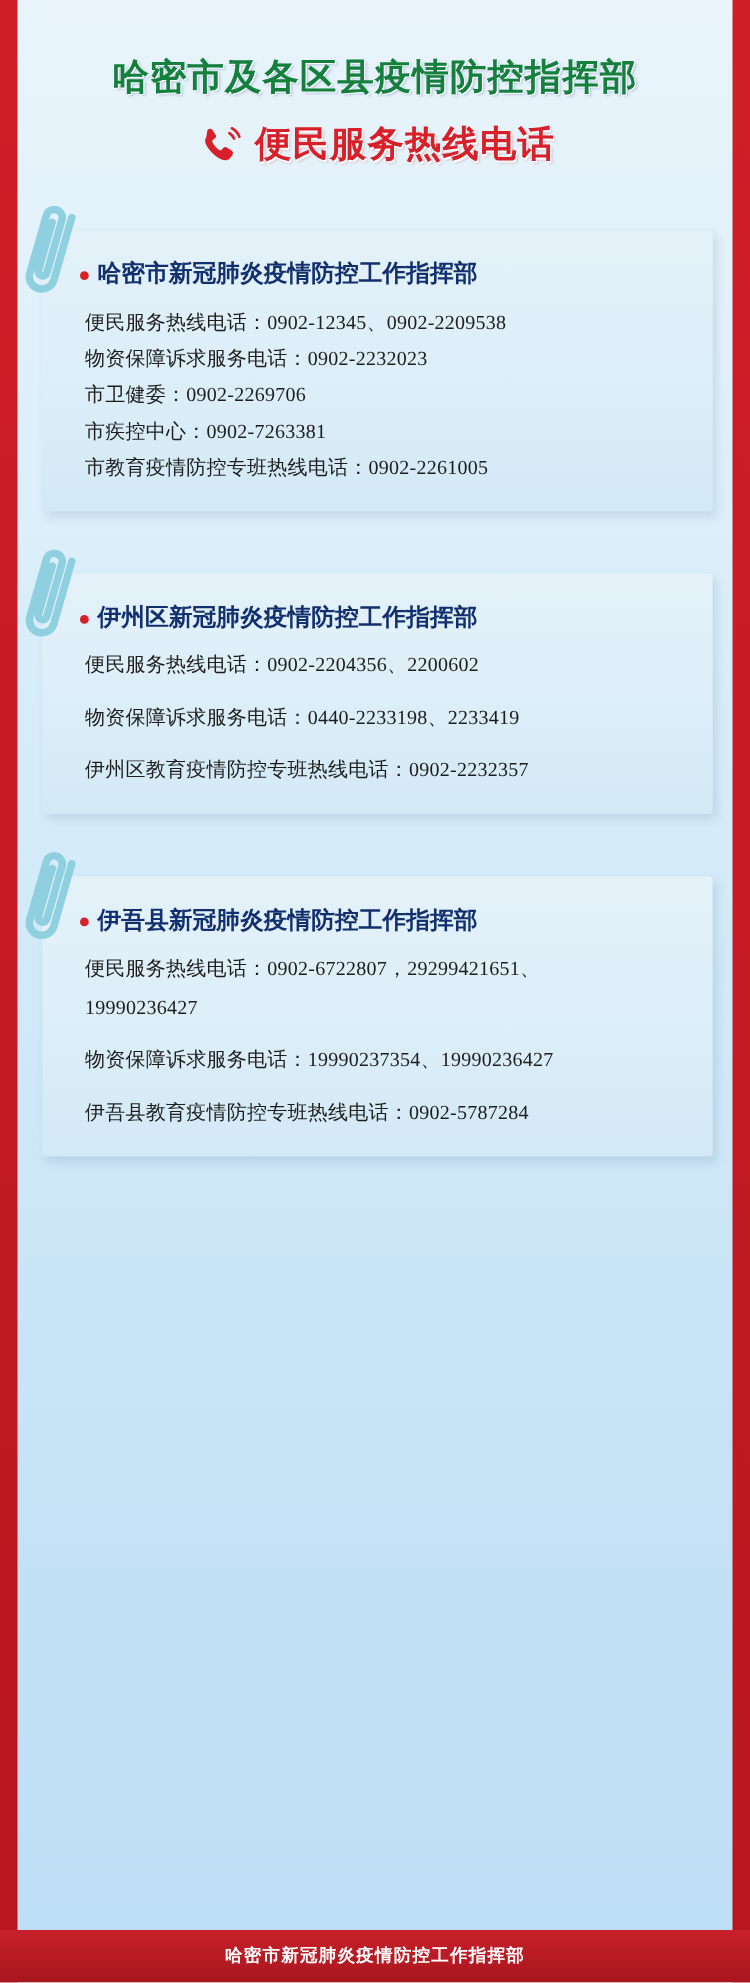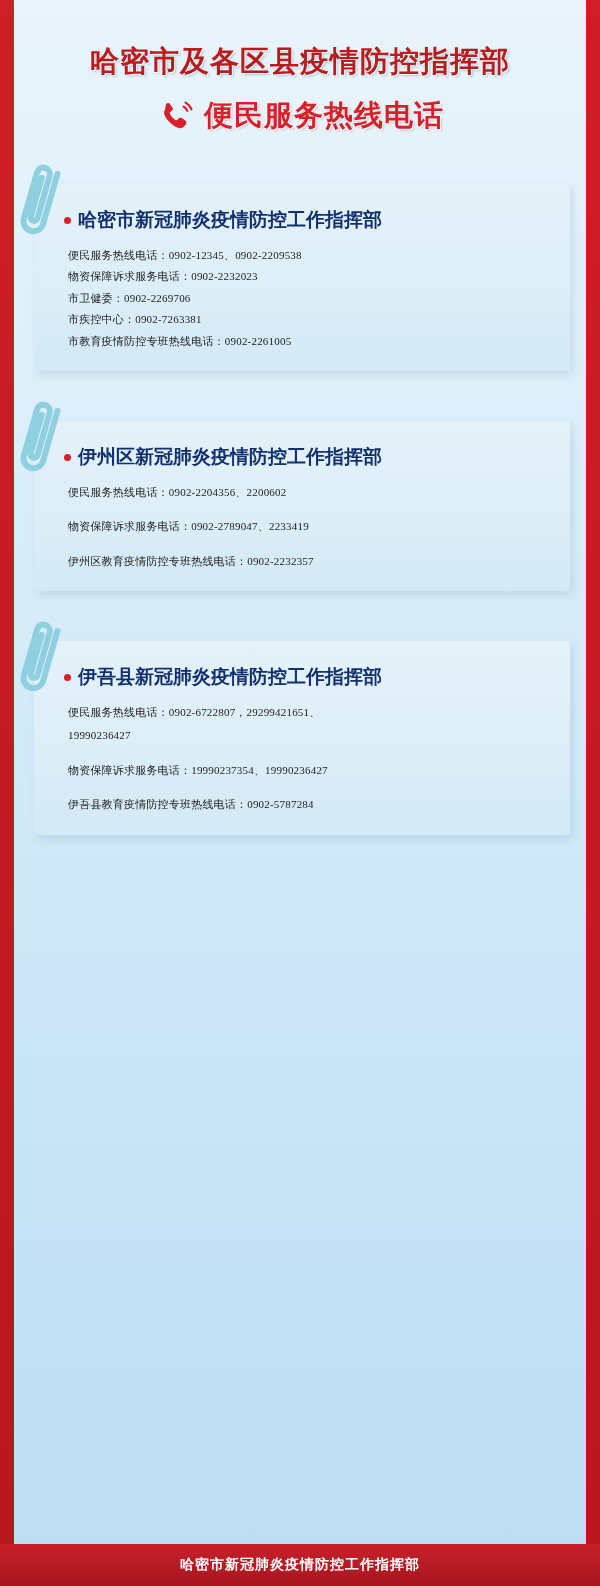--- a/index.html
+++ b/index.html
@@ -37,21 +37,21 @@
   .header {
     position: relative;
     padding-top: 42px;
     text-align: center;
   }
   .title-main {
     font-family: "DejaVu Sans", sans-serif;
     font-weight: bold;
     font-size: 29px;
     letter-spacing: 1px;
-    color: #b91c1c;
+    color: #15803d;
     text-shadow: 1px 1px 0 #ffffff, 2px 2px 2px rgba(30,70,150,0.25);
   }
   .subtitle-row {
     margin-top: 14px;
     display: flex;
     align-items: center;
     justify-content: center;
     gap: 10px;
     text-align: center;
   }
@@ -111,21 +111,21 @@
     position: absolute;
     left: -14px;
     top: 11px;
     width: 7px;
     height: 7px;
     border-radius: 50%;
     background: #d8202a;
   }
   .line {
     font-family: "Liberation Serif", serif;
-    font-size: 11px;
+    font-size: 16px;
     color: #1d1d1d;
     line-height: 1.5;
     margin: 0 0 7px 4px;
     letter-spacing: 0.2px;
   }
   .card.dense .line { margin-bottom: 5px; }
   .card.loose .line { margin-bottom: 18px; }
   .card.loose .line:last-child { margin-bottom: 0; }
   .card .line:last-child { margin-bottom: 0; }
 
@@ -194,21 +194,21 @@
       <span class="clip">
         <svg width="46" height="92" viewBox="0 0 46 92" aria-hidden="true">
           <path d="M33 14 L33 66 a10 10 0 0 1 -20 0 L13 18 a6.5 6.5 0 0 1 13 0 L26 62 a3.5 3.5 0 0 1 -7 0 L19 22" fill="none" stroke="#8ecfe0" stroke-width="6" stroke-linecap="round" stroke-linejoin="round"></path>
         </svg>
       </span>
       <div class="card-title">
         <span class="dot"></span>
         <span>伊州区新冠肺炎疫情防控工作指挥部</span>
       </div>
       <p class="line">便民服务热线电话：0902-2204356、2200602</p>
-      <p class="line">物资保障诉求服务电话：0902-2789047、2233419</p>
+      <p class="line">物资保障诉求服务电话：0440-2233198、2233419</p>
       <p class="line">伊州区教育疫情防控专班热线电话：0902-2232357</p>
     </div>
 
 
     <div class="card">
       <span class="clip">
         <svg width="46" height="92" viewBox="0 0 46 92" aria-hidden="true">
           <path d="M33 14 L33 66 a10 10 0 0 1 -20 0 L13 18 a6.5 6.5 0 0 1 13 0 L26 62 a3.5 3.5 0 0 1 -7 0 L19 22" fill="none" stroke="#8ecfe0" stroke-width="6" stroke-linecap="round" stroke-linejoin="round"></path>
         </svg>
       </span>

